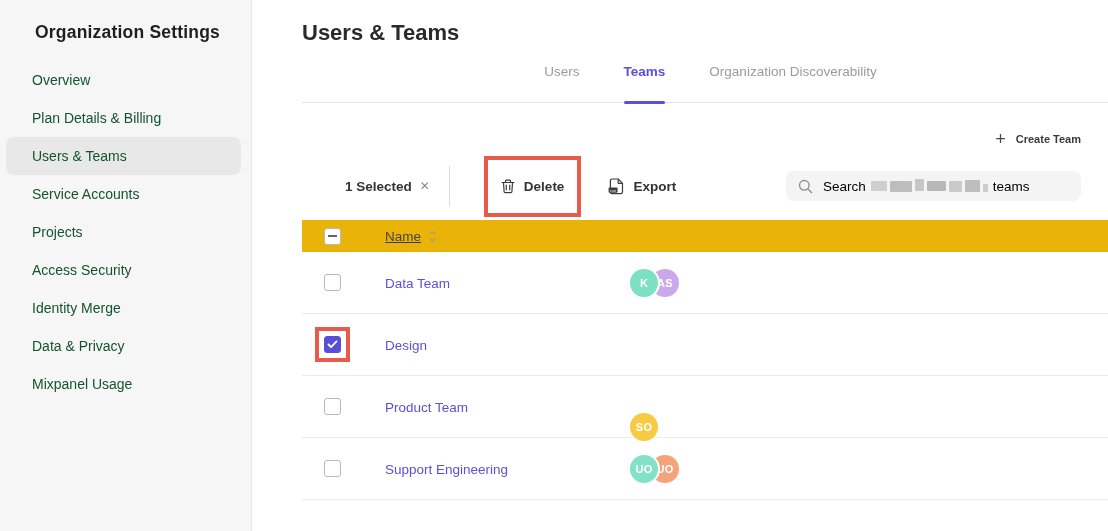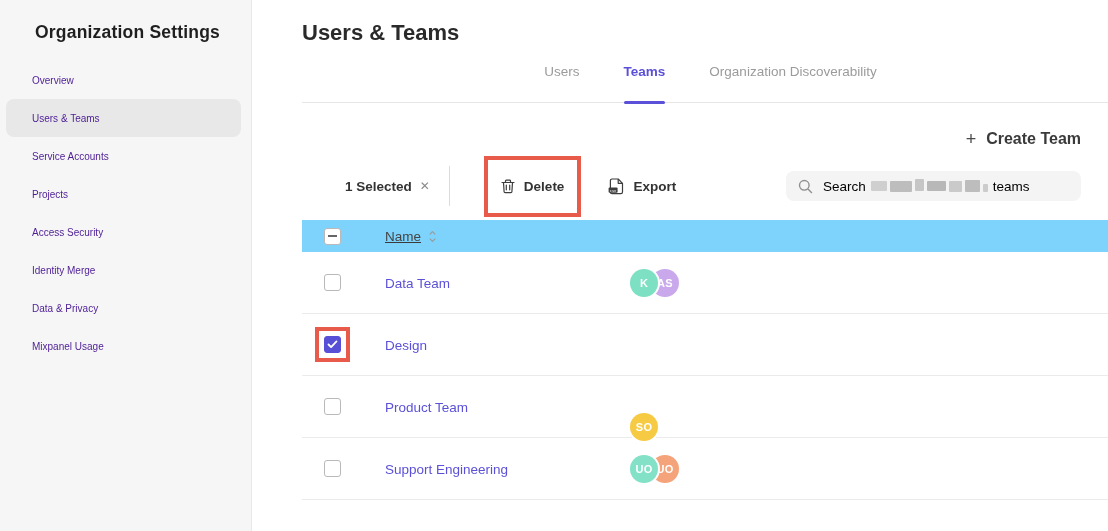--- a/index.html
+++ b/index.html
@@ -15,21 +15,21 @@
     background:#f6f6f6; border-right:1px solid #e8e8e8;
     padding-top:22px;
   }
   .sidebar-title {
     padding-left:35px; font-size:17.5px; font-weight:700; color:#1f1f1f;
     letter-spacing:.2px;
   }
   .sidebar-nav { margin-top:18px; }
   .nav-item {
     height:38px; display:flex; align-items:center;
-    padding-left:32px; font-size:10px; color:#4c1d95; cursor:pointer;
+    padding-left:32px; font-size:14px; color:#14532d; cursor:pointer;
   }
   .nav-item.active {
     background:#e8e8e8; border-radius:8px;
     margin:0 10px 0 6px; padding-left:26px;
   }
   
   .main { flex:1; padding-left:50px; display:flex; flex-direction:column; }
   .page-title { margin-top:20px; font-size:22px; font-weight:700; color:#2a2a2a; }
   .tabs {
     display:flex; gap:44px; margin-top:18px; padding-left:11px;
@@ -41,21 +41,21 @@
     position:relative; cursor:pointer; white-space:nowrap;
   }
   .tab.active { color:#5b50d8; font-weight:700; }
   .tab.active::after {
     content:""; position:absolute; left:0; right:0; bottom:-2px;
     height:3px; background:#5b50d8; border-radius:2px;
   }
   .create-row { display:flex; justify-content:flex-end; margin-top:27px; padding-right:27px; }
   .create-btn { display:flex; align-items:center; gap:10px; cursor:pointer; }
   .plus-icon { font-size:18px; font-weight:400; color:#4a4a4a; line-height:1; }
-  .create-label { font-size:16px; font-weight:700; color:#3a3a3a; }
+  .create-label { font-size:11px; font-weight:700; color:#3a3a3a; }
   
   .toolbar { display:flex; align-items:center; margin-top:16px; height:44px; padding-right:27px; }
   .selected-group { margin-left:43px; display:flex; align-items:center; }
   .selected-label { font-size:13.5px; font-weight:700; color:#333; }
   .clear-x { margin-left:8px; font-size:12px; color:#8a8a8a; cursor:pointer; }
   .v-divider { width:1px; height:40px; background:#dcdcdc; margin-left:19px; }
   .annot-delete {
     border:4px solid #e85a49; margin-left:34px; background:#fff;
   }
   .btn { display:flex; align-items:center; gap:9px; cursor:pointer; }
@@ -73,21 +73,21 @@
   .r1 { width:16px; height:10px; background:#cfcfcf; }
   .r2 { width:22px; height:11px; background:#bdbdbd; }
   .r3 { width:9px;  height:12px; background:#c6c6c6; margin-top:-3px; }
   .r4 { width:19px; height:10px; background:#b8b8b8; }
   .r5 { width:13px; height:11px; background:#cacaca; }
   .r6 { width:15px; height:12px; background:#bdbdbd; }
   .r7 { width:5px;  height:8px;  background:#cccccc; margin-top:4px; }
   
   .table { margin-top:12px; }
   .thead {
-    height:32px; background:#7dd3fc; display:flex; text-decoration:underline;
+    height:32px; background:#eab308; display:flex; text-decoration:underline;
   }
   .cell-check { width:83px; padding-left:22px; display:flex; align-items:center; position:relative; }
   .cell-name { width:245px; }
   .thead .cell-name { display:flex; align-items:center; gap:7px; }
   .th-label { font-size:13.5px; color:#454545; }
   .trow {
     height:62px; display:flex; align-items:center;
     border-bottom:1px solid #ebebeb;
   }
   .checkbox {
@@ -113,20 +113,21 @@
   .avatar.front { position:relative; z-index:1; }
   .avatar.back { margin-left:-7px; z-index:0; }
 </style>
 </head>
 <body>
 
 <div class="sidebar">
   <div class="sidebar-title">Organization Settings</div>
   <div class="sidebar-nav">
     <div class="nav-item">Overview</div>
+    <div class="nav-item">Plan Details &amp; Billing</div>
     <div class="nav-item active">Users &amp; Teams</div>
     <div class="nav-item">Service Accounts</div>
     <div class="nav-item">Projects</div>
     <div class="nav-item">Access Security</div>
     <div class="nav-item">Identity Merge</div>
     <div class="nav-item">Data &amp; Privacy</div>
     <div class="nav-item">Mixpanel Usage</div>
   </div>
 </div>
 

